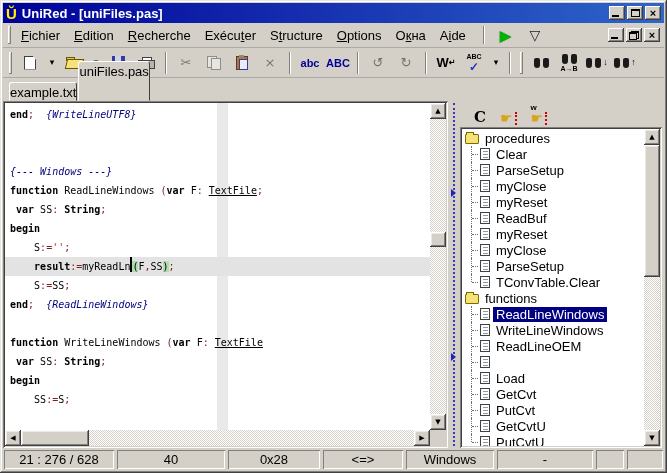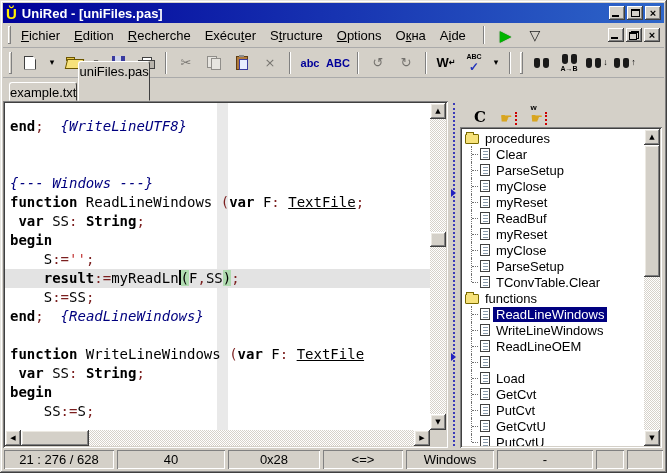--- a/index.html
+++ b/index.html
@@ -77,21 +77,21 @@
   .tabbar{height:23px;flex:none;display:flex;align-items:flex-end;padding:0 0 0 6px;position:relative;}
   .tab{height:19px;padding:2px 0 0;background:#d4d0c8;margin-right:1px;
     border:1px solid;border-color:#fff #404040 #d4d0c8 #fff;border-radius:3px 3px 0 0;white-space:nowrap;}
   .tab.active{height:40px;position:relative;z-index:2;font-size:13px;}
   
   .main{flex:1;display:flex;overflow:hidden;}
   .editor-pane{width:445px;flex:none;position:relative;background:#fff;
     box-shadow:inset 1px 1px #808080,inset -1px -1px #fff,inset 2px 2px #404040,inset -2px -2px #d4d0c8;}
   .code-wrap{position:absolute;left:2px;top:2px;right:18px;bottom:18px;overflow:hidden;background:#fff;}
   .margin-band{position:absolute;left:212px;top:0;bottom:0;width:11px;background:#e9e9e9;}
-  .code{position:relative;padding:14px 0 0 5px;font-family:"DejaVu Sans Mono",monospace;font-size:14px;line-height:19px;}
+  .code{position:relative;padding:2px 0 0 5px;font-family:"DejaVu Sans Mono",monospace;font-size:10px;line-height:19px;}
   .cl{height:19px;white-space:pre;position:relative;}
   .cl.current{background:#e3e3e3;margin-left:-5px;padding-left:5px;}
   .kw{font-weight:bold;color:#000;}
   .sym{color:#7b1f1f;}
   .cmt{color:#00007f;font-style:italic;}
   .str{color:#c03030;}
   .und{text-decoration:underline;}
   .brk{background:#b0dcb0;}
   .caret{display:inline-block;width:0;border-left:2px solid #000;height:15px;vertical-align:-2px;}
   

